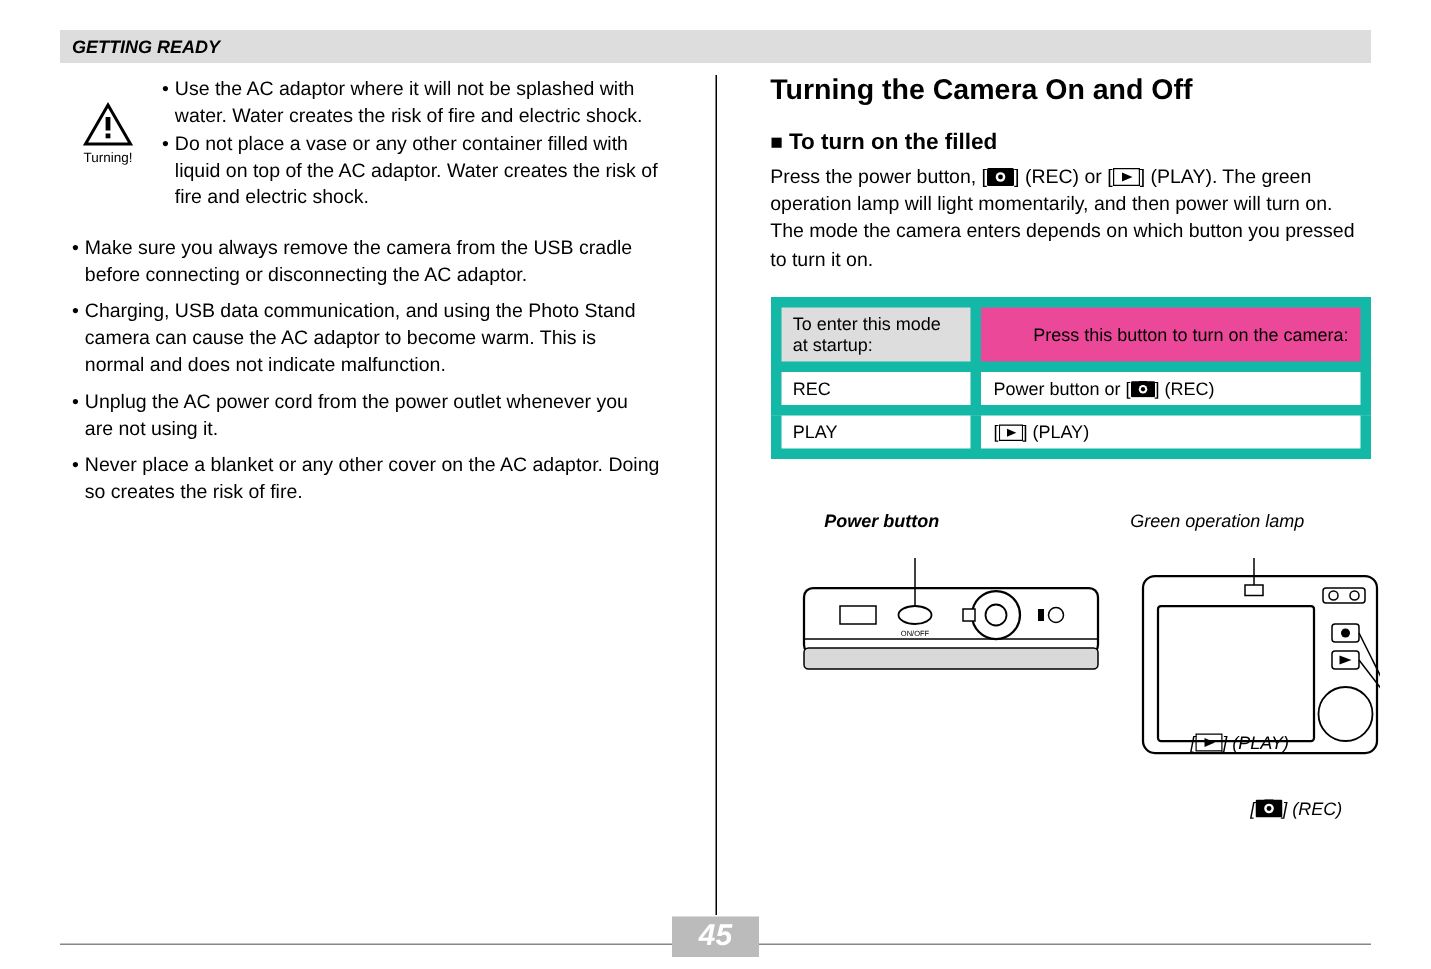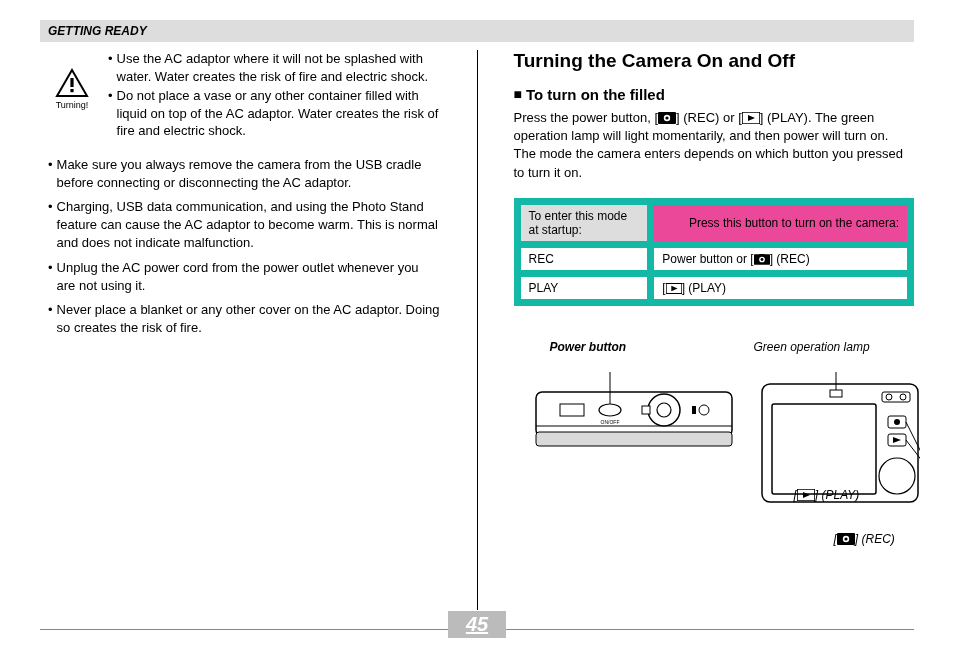--- a/index.html
+++ b/index.html
@@ -159,21 +159,20 @@
   .page-num {
     display: inline-block;
     background: #bbb;
     color: #fff;
     font-size: 20px;
     font-weight: bold;
     font-style: italic;
     padding: 2px 18px;
     position: relative;
     top: 8px;
-    text-decoration: underline;
   }
   .footer-line {
     border-top: 1px solid #888;
     margin-top: -1px;
   }
 </style>
 </head>
 <body>
 
 <div class="page">
@@ -203,21 +202,21 @@
         </div>
       </div>
 
       <div class="outer-bullets">
         <div class="bullet-item">
             <span class="dot">•</span>
             <span>Make sure you always remove the camera from the USB cradle before connecting or disconnecting the AC adaptor.</span>
           </div>
         <div class="bullet-item">
             <span class="dot">•</span>
-            <span>Charging, USB data communication, and using the Photo Stand feature can cause the AC adaptor to become warm. This is normal and does not indicate malfunction.</span>
+            <span>Charging, USB data communication, and using the Photo Stand camera can cause the AC adaptor to become warm. This is normal and does not indicate malfunction.</span>
           </div>
         <div class="bullet-item">
             <span class="dot">•</span>
             <span>Unplug the AC power cord from the power outlet whenever you are not using it.</span>
           </div>
         <div class="bullet-item">
             <span class="dot">•</span>
             <span>Never place a blanket or any other cover on the AC adaptor. Doing so creates the risk of fire.</span>
           </div>
       </div>

